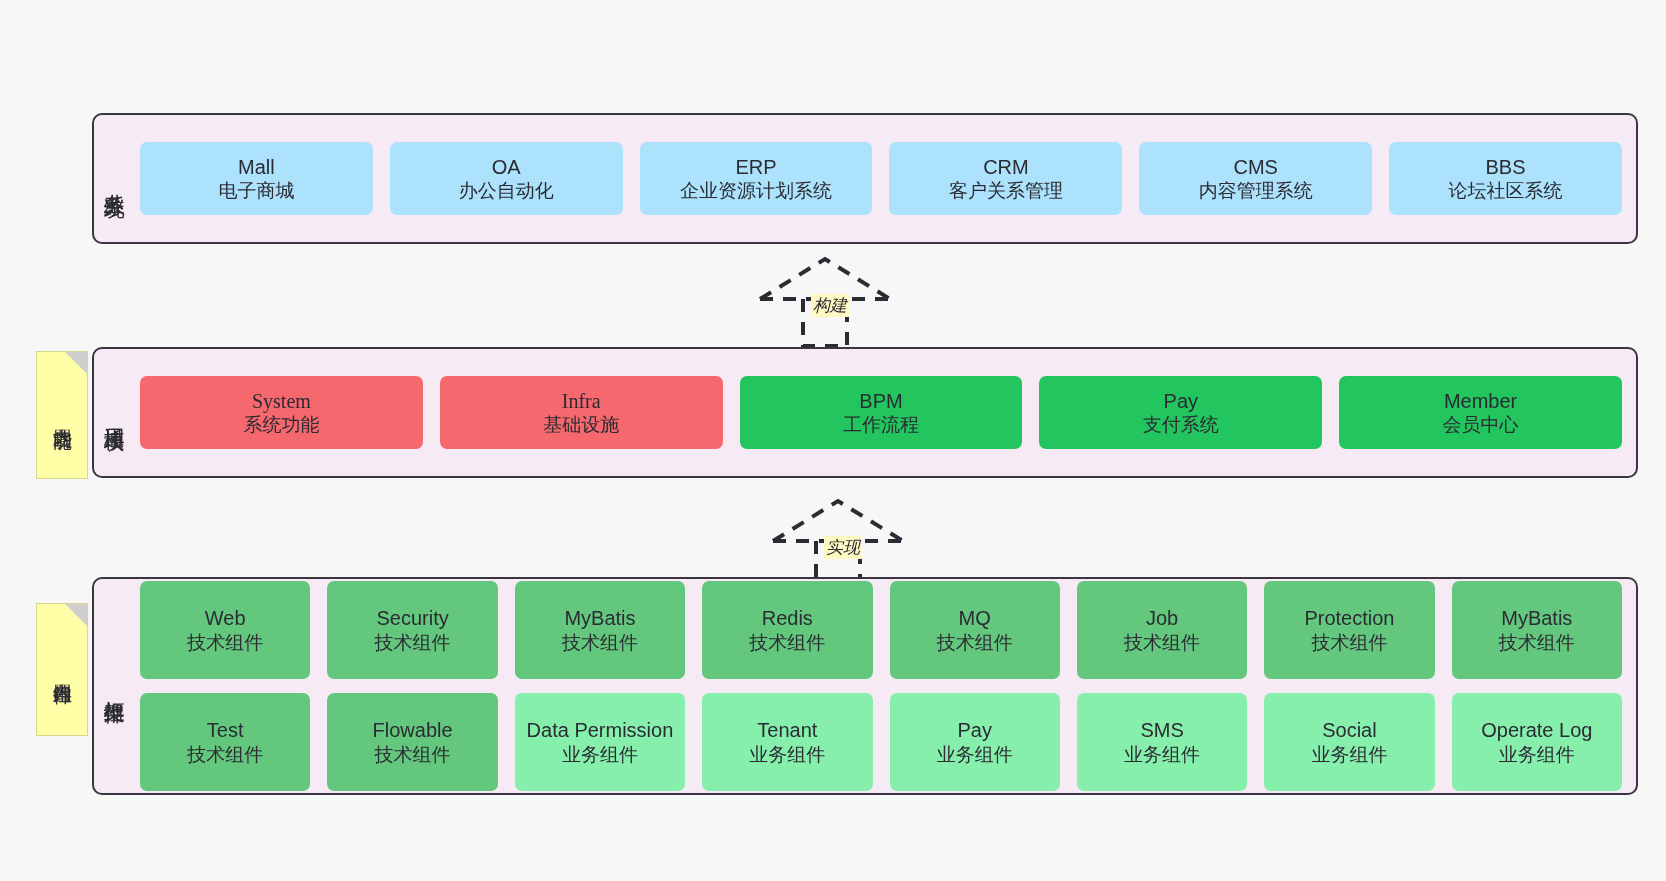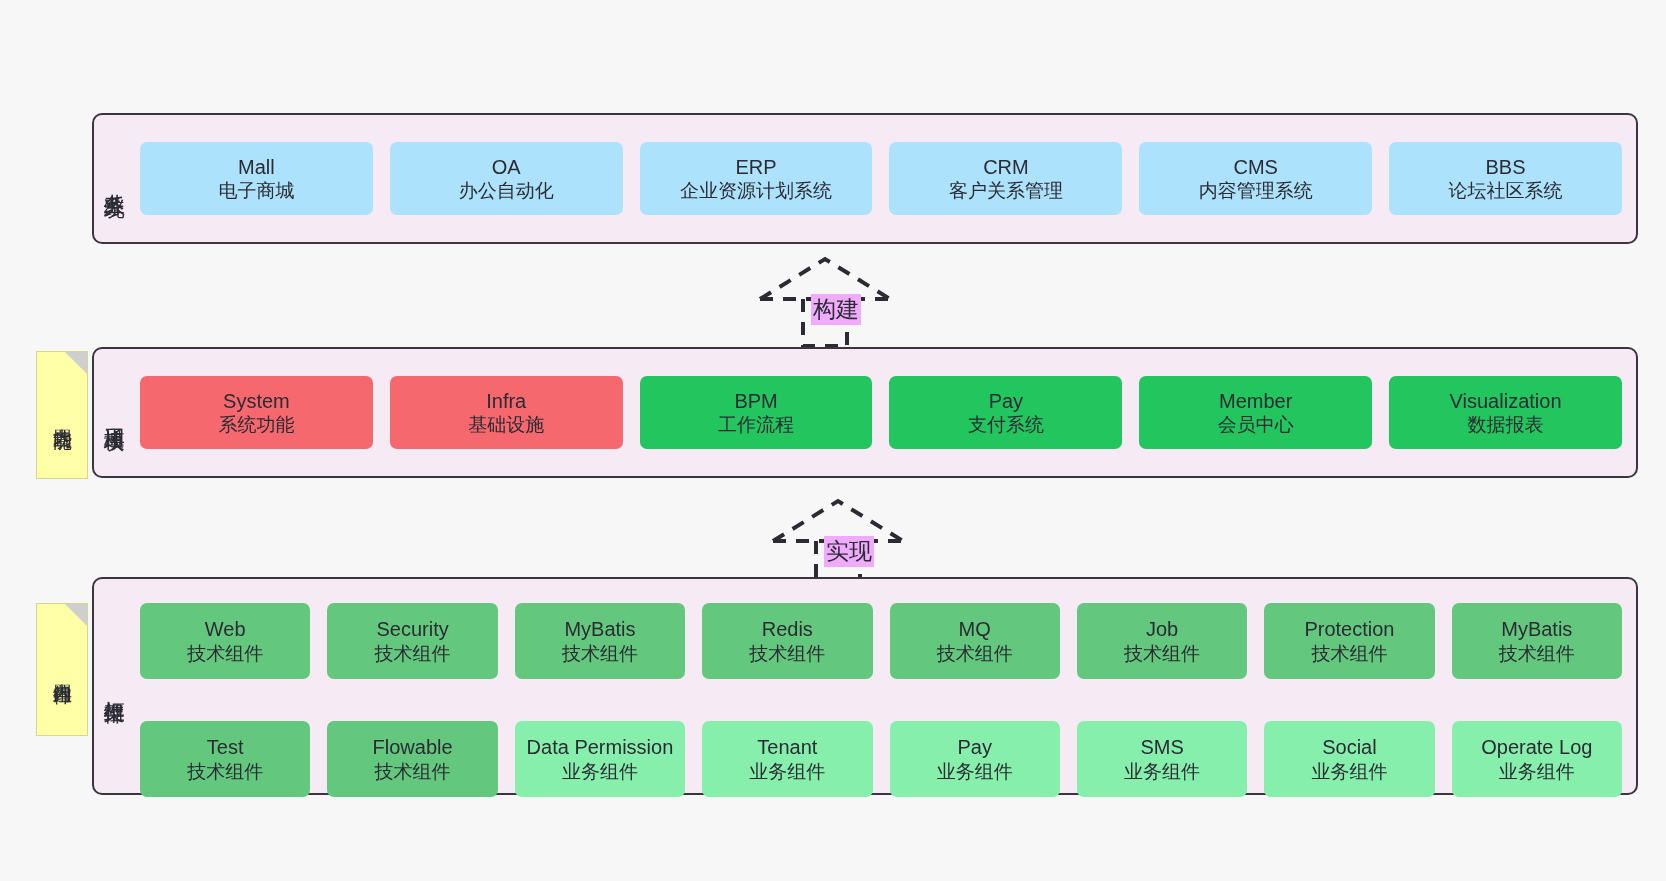--- a/index.html
+++ b/index.html
@@ -81,33 +81,33 @@
   .node .n-title {
     font-size: 20px;
     white-space: nowrap;
   }
   .node .n-sub {
     font-size: 19px;
   }
   .node.wrap .n-title { white-space: normal; }
 
   .n-blue        { background: #ade2fc; }
-  .n-red         { background: #f4686e; }
+  .n-red         { background: #f4686e; font-family: Liberation Serif, serif; }
   .n-pink        { background: #22c55e; }
   .n-green       { background: #63c87e; }
   .n-lightgreen  { background: #86efac; }
 
   
   #layer-business   { left: 92px;  top: 113px; width: 1546px; height: 131px; }
   #layer-modules    { left: 92px;  top: 347px; width: 1546px; height: 131px; }
   #layer-framework  { left: 92px;  top: 577px; width: 1546px; height: 218px; }
 
   #layer-business  .node  { height: 73px; }
   #layer-modules   .node  { height: 73px; }
-  #layer-framework .node  { height: 76px; margin-top: 28px; }
+  #layer-framework .node  { height: 98px; }
 
   
   .note {
     position: absolute;
     width: 52px;
     background: #ffffa8;
     border: 1px solid #d6d68f;
     box-sizing: border-box;
     display: flex;
     align-items: center;
@@ -137,26 +137,27 @@
 
   
   .connector {
     position: absolute;
     pointer-events: none;
   }
   .connector svg { display: block; overflow: visible; }
 
   .conn-label {
     position: absolute;
-    font-size: 23px;
+    font-size: 17px;
     color: #2b2b33;
-    background: #f0abfc;
+    background: #fef9c3;
     padding: 0 2px;
     white-space: nowrap;
     user-select: none;
+    font-style: italic;
   }
 
   #connector-build      { left: 755px; top: 254px; width: 170px; height: 95px; }
   #connector-build  .conn-label  { left: 56px; top: 40px; }
   #connector-implement  { left: 768px; top: 496px; width: 170px; height: 95px; }
   #connector-implement .conn-label { left: 56px; top: 40px; }
 </style>
 </head>
 <body>
 
@@ -224,24 +225,20 @@
           <span class="n-sub">工作流程</span>
         </div>
         <div class="node n-pink">
           <span class="n-title">Pay</span>
           <span class="n-sub">支付系统</span>
         </div>
         <div class="node n-pink">
           <span class="n-title">Member</span>
           <span class="n-sub">会员中心</span>
         </div>
-        <div class="node n-pink">
-          <span class="n-title">Visualization</span>
-          <span class="n-sub">数据报表</span>
-        </div>
       </div>
     </div>
   </div>
 
   <div class="connector" id="connector-implement">
     <svg width="170" height="95" viewBox="0 0 170 95">
       <path d="M 5 45 L 70 5 L 135 45" fill="none" stroke="#2b2b33" stroke-width="4" stroke-dasharray="13 10" stroke-linecap="butt"></path>
       <path d="M 5 45 L 135 45" fill="none" stroke="#2b2b33" stroke-width="4" stroke-dasharray="13 10"></path>
       <path d="M 48 45 L 48 92 L 92 92 L 92 45" fill="none" stroke="#2b2b33" stroke-width="4" stroke-dasharray="13 10"></path>
     </svg>

